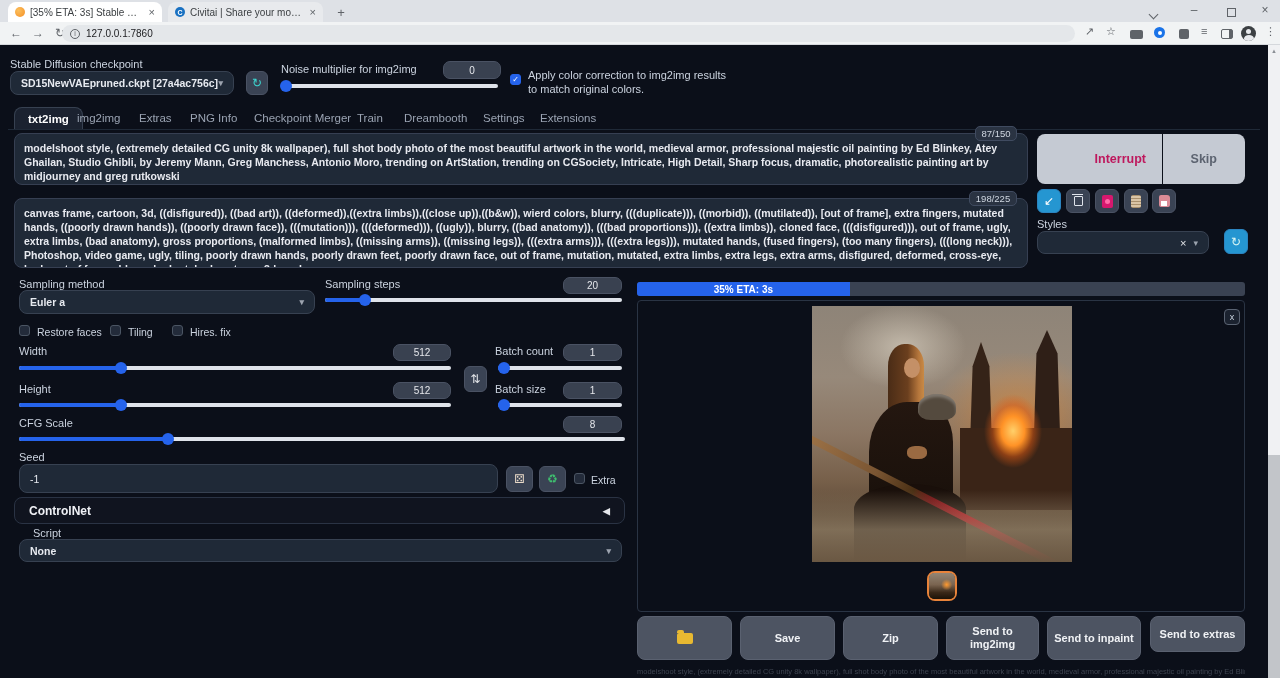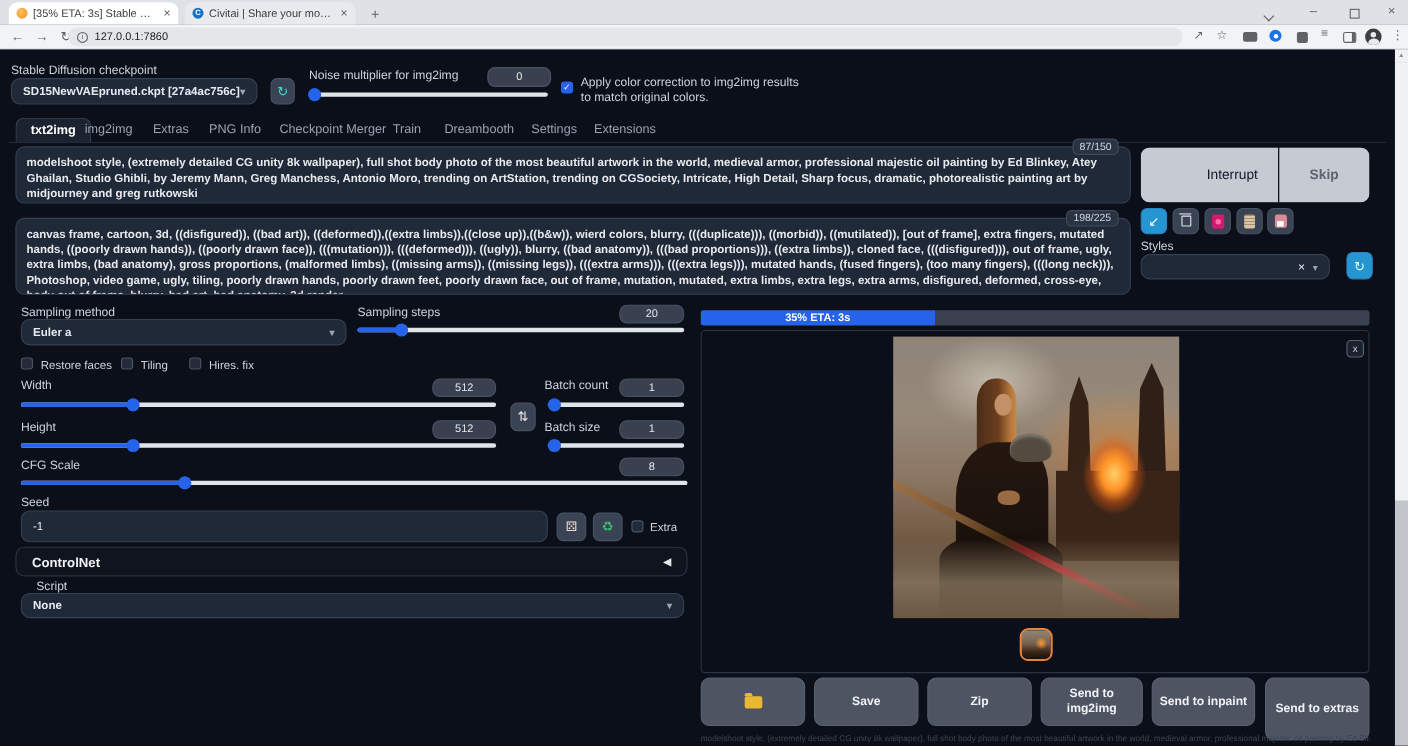--- a/index.html
+++ b/index.html
@@ -290,21 +290,21 @@
     <span>ControlNet</span>
     <span style="margin-left:auto;font-size:9px;color:#e5e7eb;">◀</span>
   </div>
   <div class="abs lbl" style="left:33px;top:527px;">Script</div>
   <div class="abs ddl" style="left:19px;top:539px;width:603px;height:23px;">
     <span>None</span>
     <span class="caret">▾</span>
   </div>
 
   <div class="abs" style="left:1037px;top:134px;width:208px;height:50px;border-radius:8px;overflow:hidden;display:flex;">
-    <div style="flex:1;background:#c5cad3;color:#0f172a;font-weight:normal;font-size:12.5px;display:flex;align-items:center;justify-content:center;padding-left:42px;">Interrupt</div>
+    <div style="flex:1;background:#c5cad3;color:#be185d;font-weight:bold;font-size:12.5px;display:flex;align-items:center;justify-content:center;padding-left:42px;">Interrupt</div>
     <div style="width:1px;background:#0b0f19;"></div>
     <div style="flex:1;background:#c5cad3;color:#5c6370;font-weight:bold;font-size:12.5px;display:flex;align-items:center;justify-content:center;">Skip</div>
   </div>
 
   <div class="abs iconbtn" style="left:1037px;top:189px;width:24px;height:24px;background:#2596d1;border-color:#2b84c0;color:#fff;">
     <span>↙</span>
   </div>
   <div class="abs iconbtn" style="left:1066px;top:189px;width:24px;height:24px;">
     <span class="ic-trash"></span>
   </div>
@@ -356,17 +356,17 @@
     <div class="thumb-art"></div>
   </div>
 
   <div class="abs graybtn" style="left:637px;top:616px;width:95px;height:44px;">
     <span class="ic-folder"></span>
   </div>
   <div class="abs graybtn" style="left:740px;top:616px;width:95px;height:44px;">Save</div>
   <div class="abs graybtn" style="left:843px;top:616px;width:95px;height:44px;">Zip</div>
   <div class="abs graybtn" style="left:946px;top:616px;width:93px;height:44px;">Send to img2img</div>
   <div class="abs graybtn" style="left:1047px;top:616px;width:94px;height:44px;">Send to inpaint</div>
-  <div class="abs graybtn" style="left:1150px;top:616px;width:95px;height:57px;">Send to extras</div>
+  <div class="abs graybtn" style="left:1150px;top:616px;width:95px;height:36px;">Send to extras</div>
 
   <div class="abs footer-info" style="left:637px;top:667px;width:608px;height:11px;">modelshoot style, (extremely detailed CG unity 8k wallpaper), full shot body photo of the most beautiful artwork in the world, medieval armor, professional majestic oil painting by Ed Blinkey, Atey Ghailan, Studio Ghibli, by Jeremy Mann, Greg Manchess, Antonio Moro, trending on ArtStation, trending on CGSociety, Intricate, High Detail, Sharp focus, dramatic, photorealistic painting art</div>
 
 </div>
 
 </body></html>

